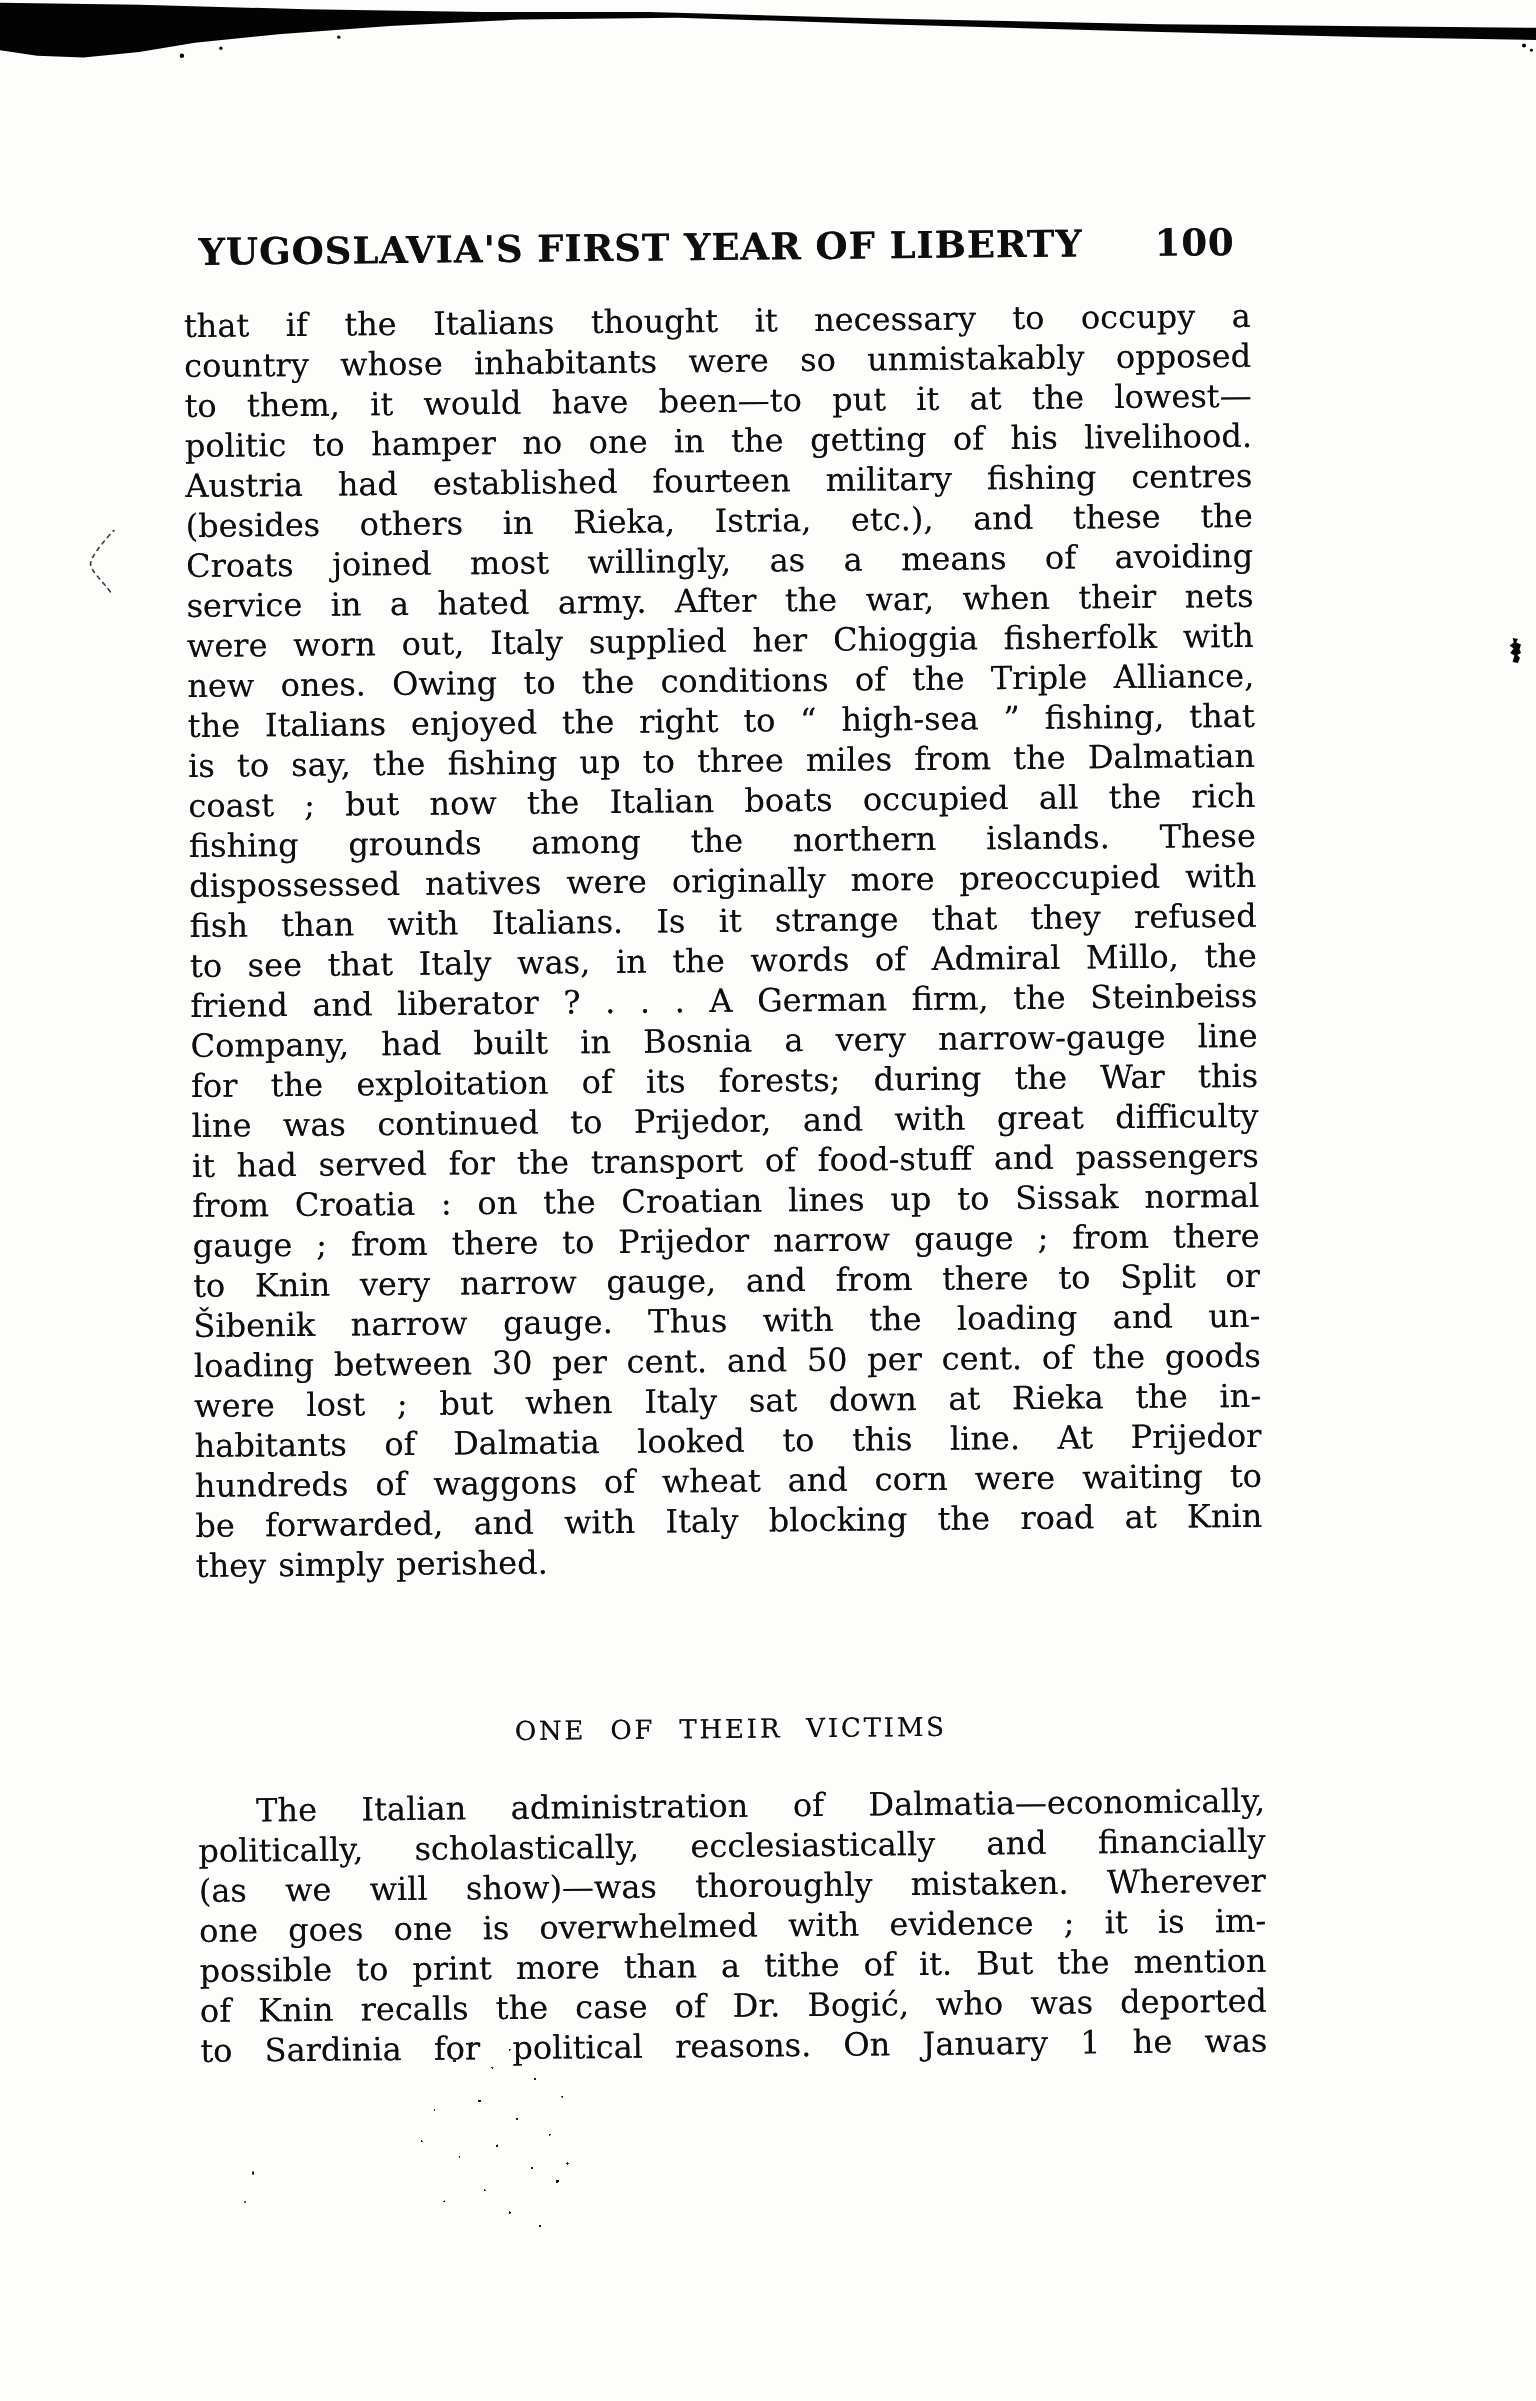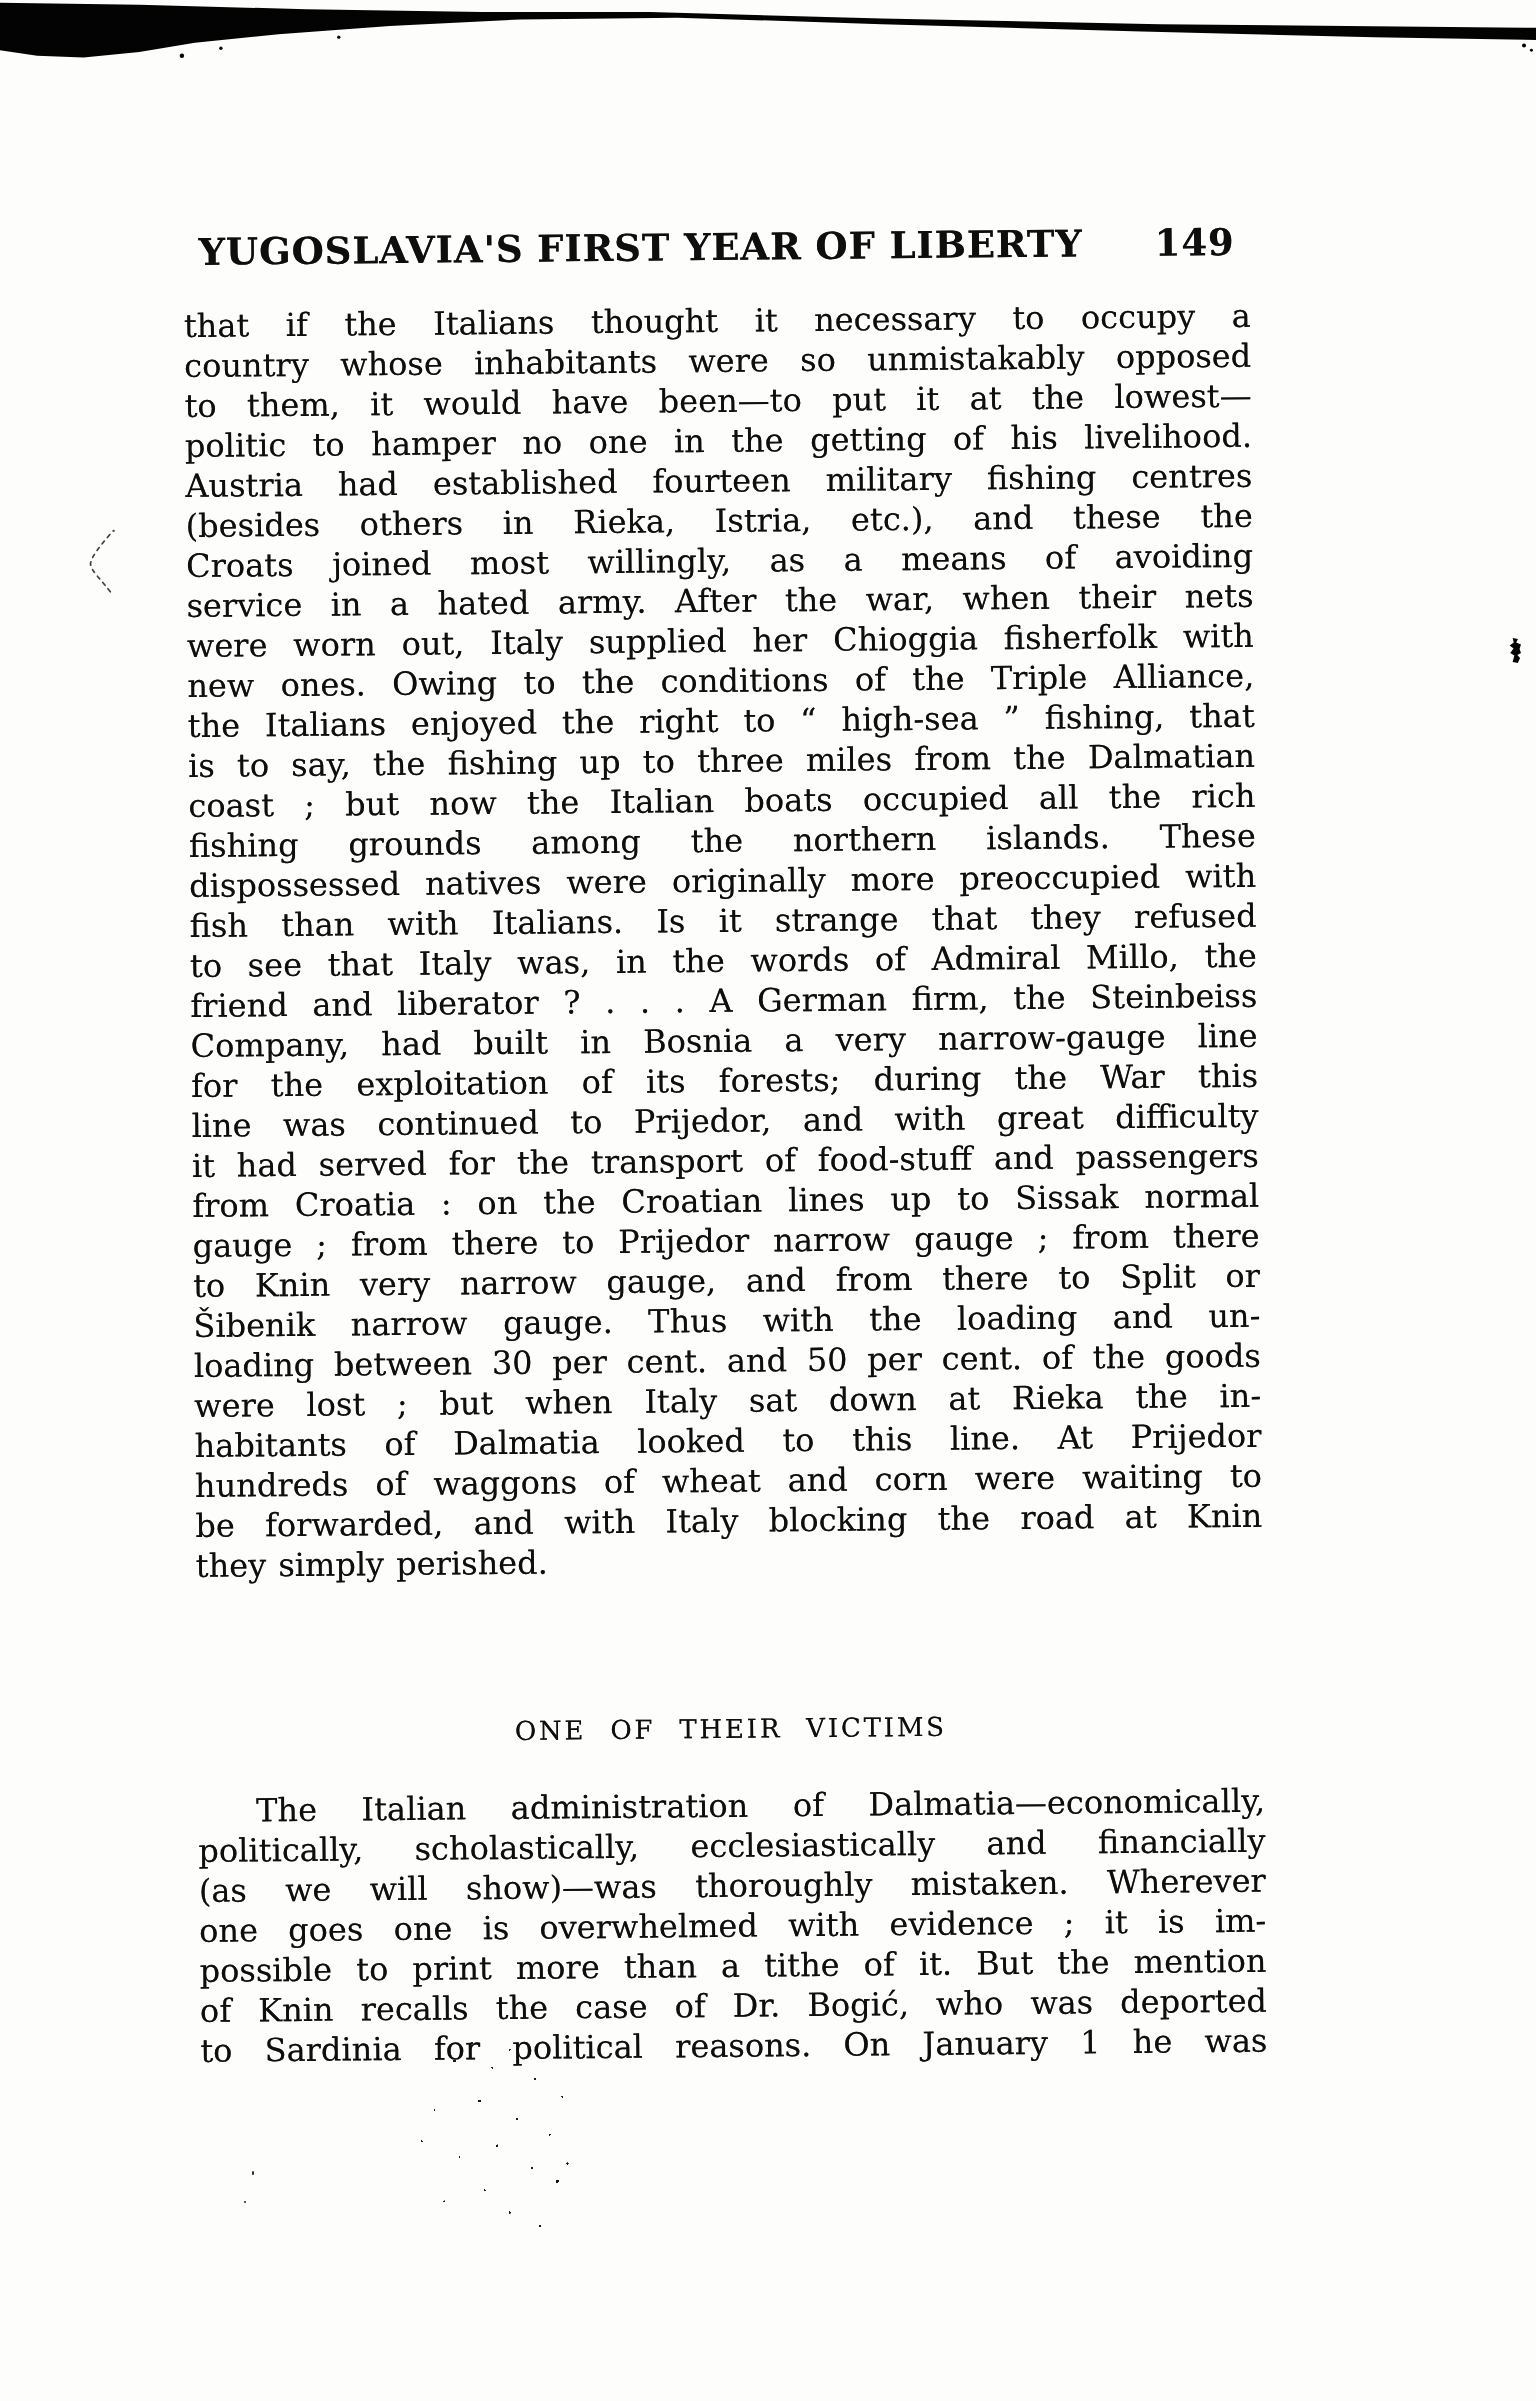--- a/index.html
+++ b/index.html
@@ -122,21 +122,21 @@
   <div class="ink-blob"></div>
 
   <div class="speckles"></div>
   <div class="stray-dot" style="left:252px; top:2171px; width:1.9px; height:3.7px;"></div>
   <div class="stray-dot" style="left:244px; top:2201px; width:1.9px; height:1.9px;"></div>
 
   <div class="content">
 
     <div class="running-head">
       <span>YUGOSLAVIA'S FIRST YEAR OF LIBERTY</span>
-      <span>149</span>
+      <span>100</span>
     </div>
 
     <div id="para1" class="para">
         <div class="tline">that if the Italians thought it necessary to occupy a</div>
         <div class="tline">country whose inhabitants were so unmistakably opposed</div>
         <div class="tline">to them, it would have been—to put it at the lowest—</div>
         <div class="tline">politic to hamper no one in the getting of his livelihood.</div>
         <div class="tline">Austria had established fourteen military fishing centres</div>
         <div class="tline">(besides others in Rieka, Istria, etc.), and these the</div>
         <div class="tline">Croats joined most willingly, as a means of avoiding</div>

